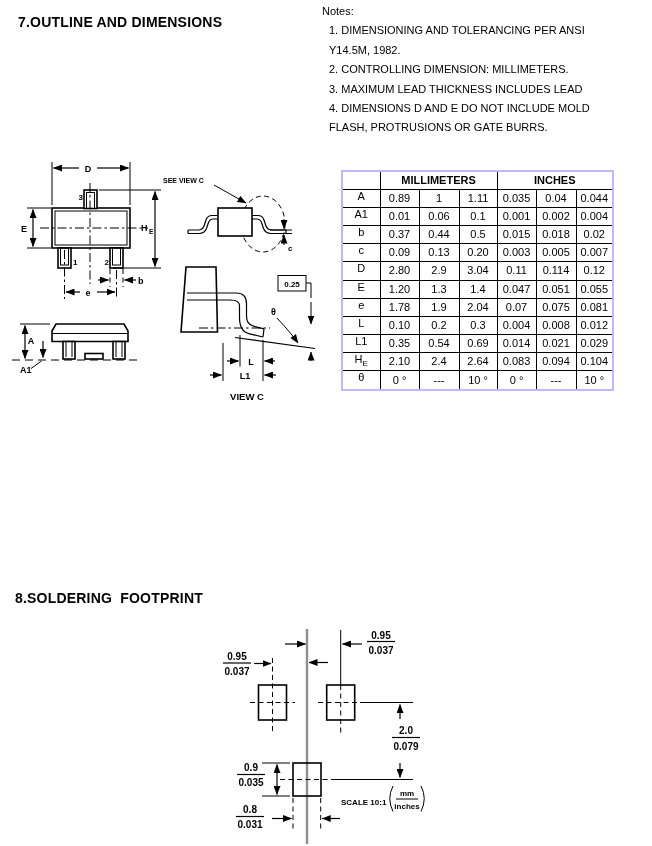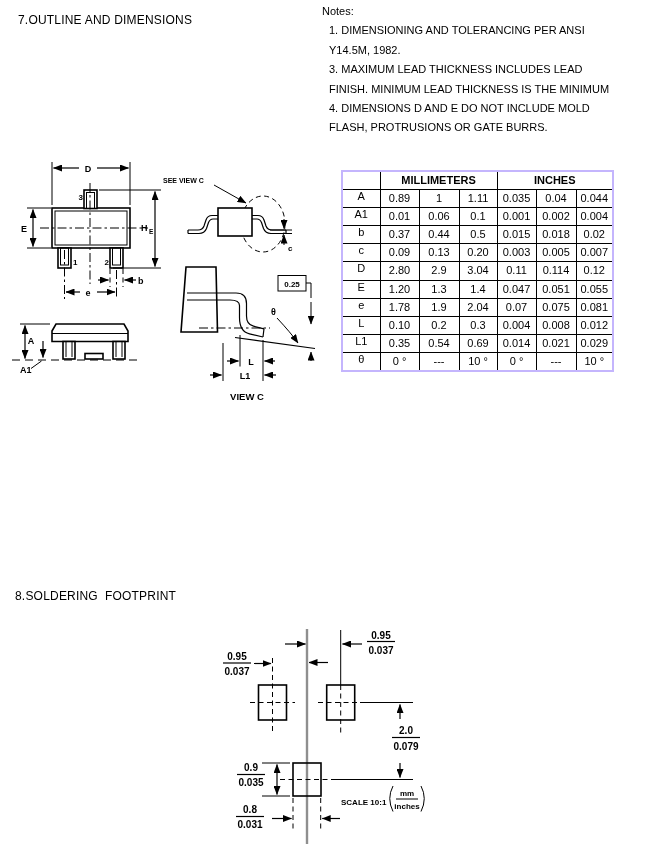--- a/index.html
+++ b/index.html
@@ -1,18 +1,18 @@
 <!DOCTYPE html>
 <html><head>
 <meta charset="utf-8">
 <style>
   html,body{margin:0;padding:0;background:#fff;}
   .page{position:relative;width:652px;height:846px;background:#fff;overflow:hidden;
         font-family:"Liberation Sans",sans-serif;color:#000;}
-  .sec-title{position:absolute;font-size:12px;font-weight:normal;letter-spacing:.2px;white-space:pre;}
+  .sec-title{position:absolute;font-size:14px;font-weight:bold;letter-spacing:.2px;white-space:pre;}
   #sec7-title{left:18px;top:5px;}
   #sec8-title{left:15px;top:581px;}
   .notes{position:absolute;left:322px;top:2px;width:326px;font-size:11px;line-height:19.4px;}
   .notes .nline{padding-left:7px;}
   .dims-table{position:absolute;left:341px;top:170px;border-collapse:collapse;table-layout:fixed;
         border:2px solid #c4b5fd;}
   .dims-table th,.dims-table td{border:1.5px solid #000;text-align:center;padding:0;
         height:16.6px;font-size:11px;line-height:13px;}
   .dims-table th{font-weight:bold;}
   .dims-table td{font-weight:normal;}
@@ -37,22 +37,22 @@
 <body>
 
 <div class="page">
 
   <h1 class="sec-title" id="sec7-title">7.OUTLINE AND DIMENSIONS</h1>
 
   <div class="notes">
     <div>Notes:</div>
     <div class="nline">1. DIMENSIONING AND TOLERANCING PER ANSI</div>
     <div class="nline">Y14.5M, 1982.</div>
+    <div class="nline">2. CONTROLLING DIMENSION: MILLIMETERS.</div>
     <div class="nline">3. MAXIMUM LEAD THICKNESS INCLUDES LEAD</div>
-    <div class="nline">FINISH. MINIMUM LEAD THICKNESS IS THE MINIMUM</div>
     <div class="nline">4. DIMENSIONS D AND E DO NOT INCLUDE MOLD</div>
     <div class="nline">FLASH, PROTRUSIONS OR GATE BURRS.</div>
   </div>
 
   <svg id="outline-svg" width="345" height="270" viewBox="0 0 345 270">
     <defs>
       <marker id="ah" viewBox="0 0 9 7" refX="8.5" refY="3.5" markerWidth="9" markerHeight="7" orient="auto-start-reverse" markerUnits="userSpaceOnUse">
         <path d="M0,0 L9,3.5 L0,7 Z" fill="#000"></path>
       </marker>
     </defs>
@@ -259,20 +259,29 @@
     <tr>
       <td><span>L1</span><sub></sub></td>
       <td>0.35</td>
       <td>0.54</td>
       <td>0.69</td>
       <td>0.014</td>
       <td>0.021</td>
       <td>0.029</td>
     </tr>
     <tr>
+      <td><span>H</span><sub>E</sub></td>
+      <td>2.10</td>
+      <td>2.4</td>
+      <td>2.64</td>
+      <td>0.083</td>
+      <td>0.094</td>
+      <td>0.104</td>
+    </tr>
+    <tr>
       <td><span>θ</span><sub></sub></td>
       <td>0 °</td>
       <td>---</td>
       <td>10 °</td>
       <td>0 °</td>
       <td>---</td>
       <td>10 °</td>
     </tr>
   </tbody>
     </table>

